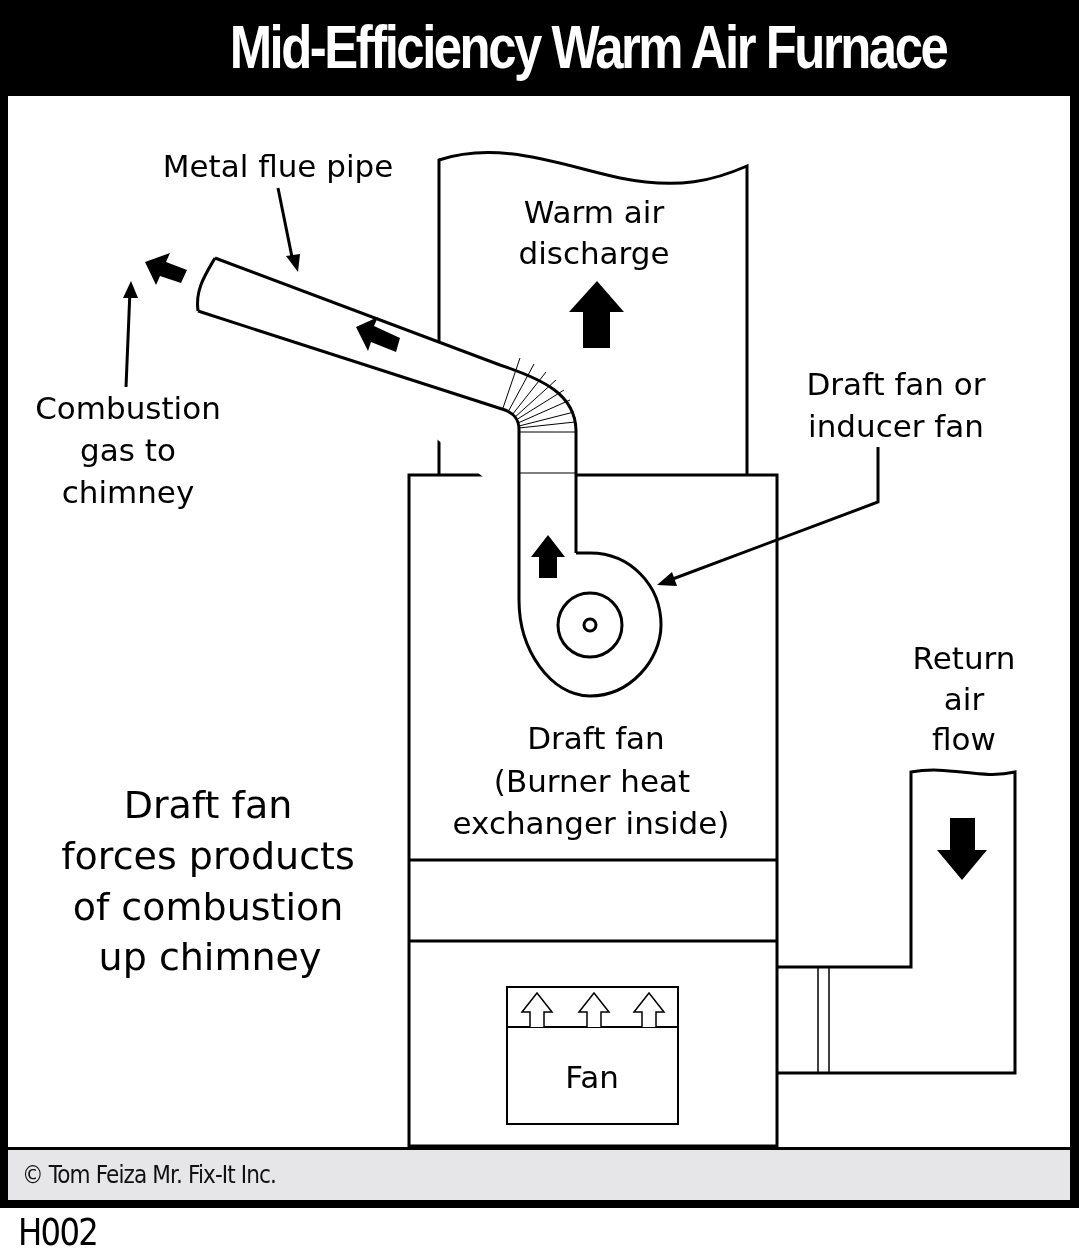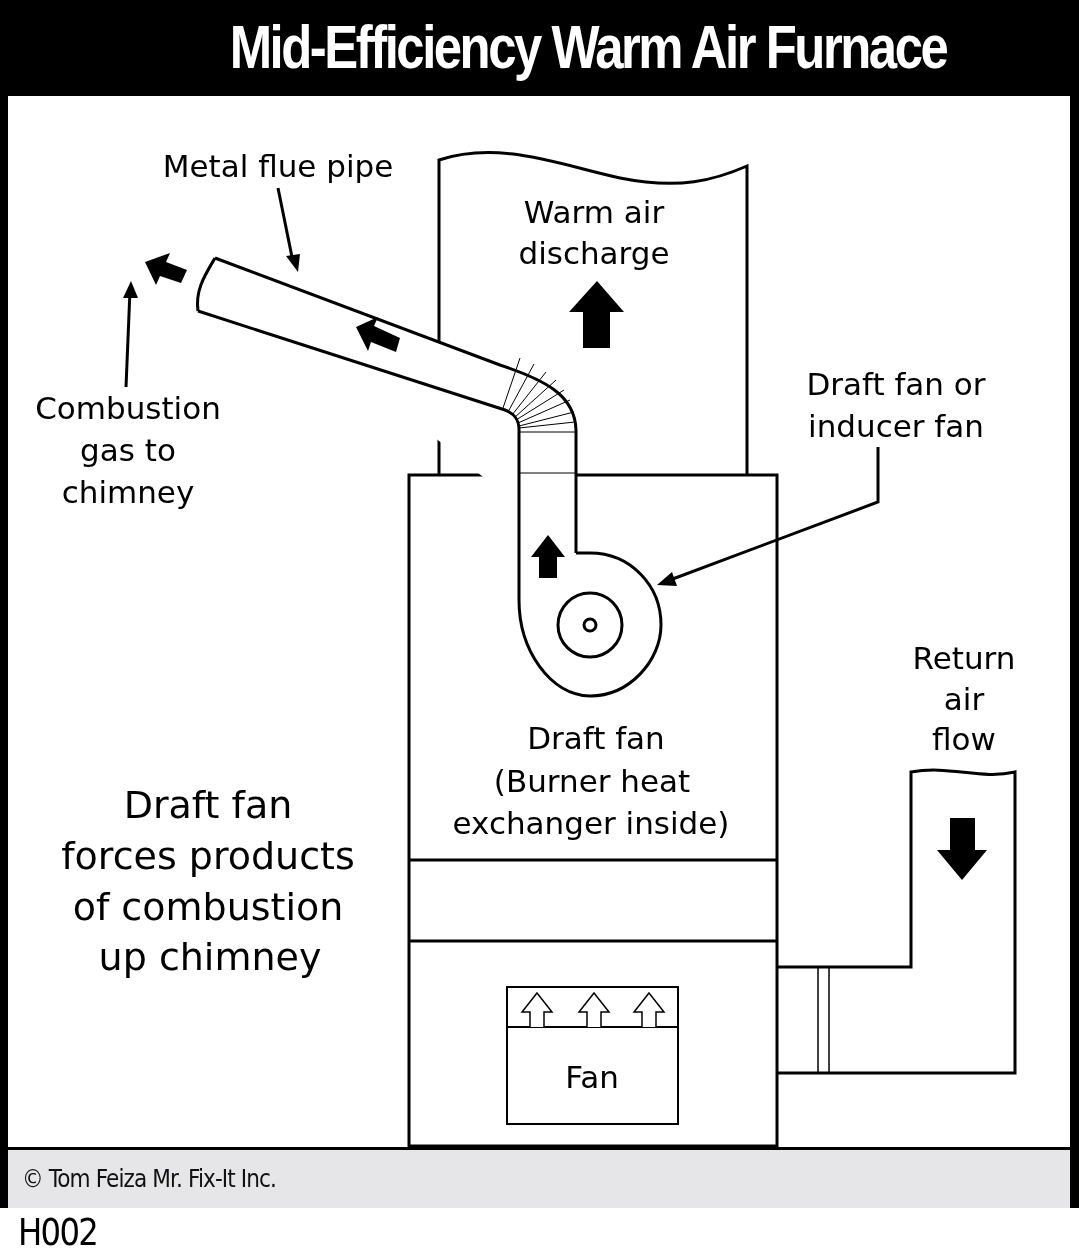--- a/index.html
+++ b/index.html
@@ -1,21 +1,21 @@
 <!DOCTYPE html>
 <html><head>
 <meta charset="utf-8">
 <style>
   html, body { margin: 0; padding: 0; background: #ffffff; }
   body { width: 1079px; height: 1256px; position: relative; overflow: hidden; font-family: "DejaVu Sans", sans-serif; }
   #frame { position: absolute; left: 0; top: 0; width: 1079px; height: 1208px; background: #000; }
   #title-bar { position: absolute; left: 0; top: 0; width: 1079px; height: 92px; display: flex; align-items: center; justify-content: center; padding-left: 48px; }
   #title-text { color: #fff; font-family: "Liberation Sans", sans-serif; font-weight: bold; font-size: 62px; letter-spacing: -3px; transform: scaleX(0.82); white-space: nowrap; }
   #canvas { position: absolute; left: 8px; top: 96px; width: 1062px; height: 1051px; background: #fff; }
-  #footer { position: absolute; left: 8px; top: 1150px; width: 1062px; height: 58px; background: #e6e6e8; display: flex; align-items: center; }
+  #footer { position: absolute; left: 8px; top: 1150px; width: 1062px; height: 50px; background: #e6e6e8; display: flex; align-items: center; }
   #footer-copy { font-family: "DejaVu Sans", sans-serif; font-size: 24px; color: #111; margin-left: 14px; letter-spacing: -1px; transform: scaleX(0.9); transform-origin: left center; }
   #code-label { position: absolute; left: 18px; top: 1210px; font-family: "DejaVu Sans", sans-serif; font-size: 38px; color: #000; letter-spacing: -2px; transform: scaleX(0.85); transform-origin: left top; }
   svg { position: absolute; left: 0; top: 0; }
   .lbl { font-family: "DejaVu Sans", sans-serif; fill: #000; }
 </style>
 </head>
 <body>
 
 <div id="frame">
   <div id="title-bar">

